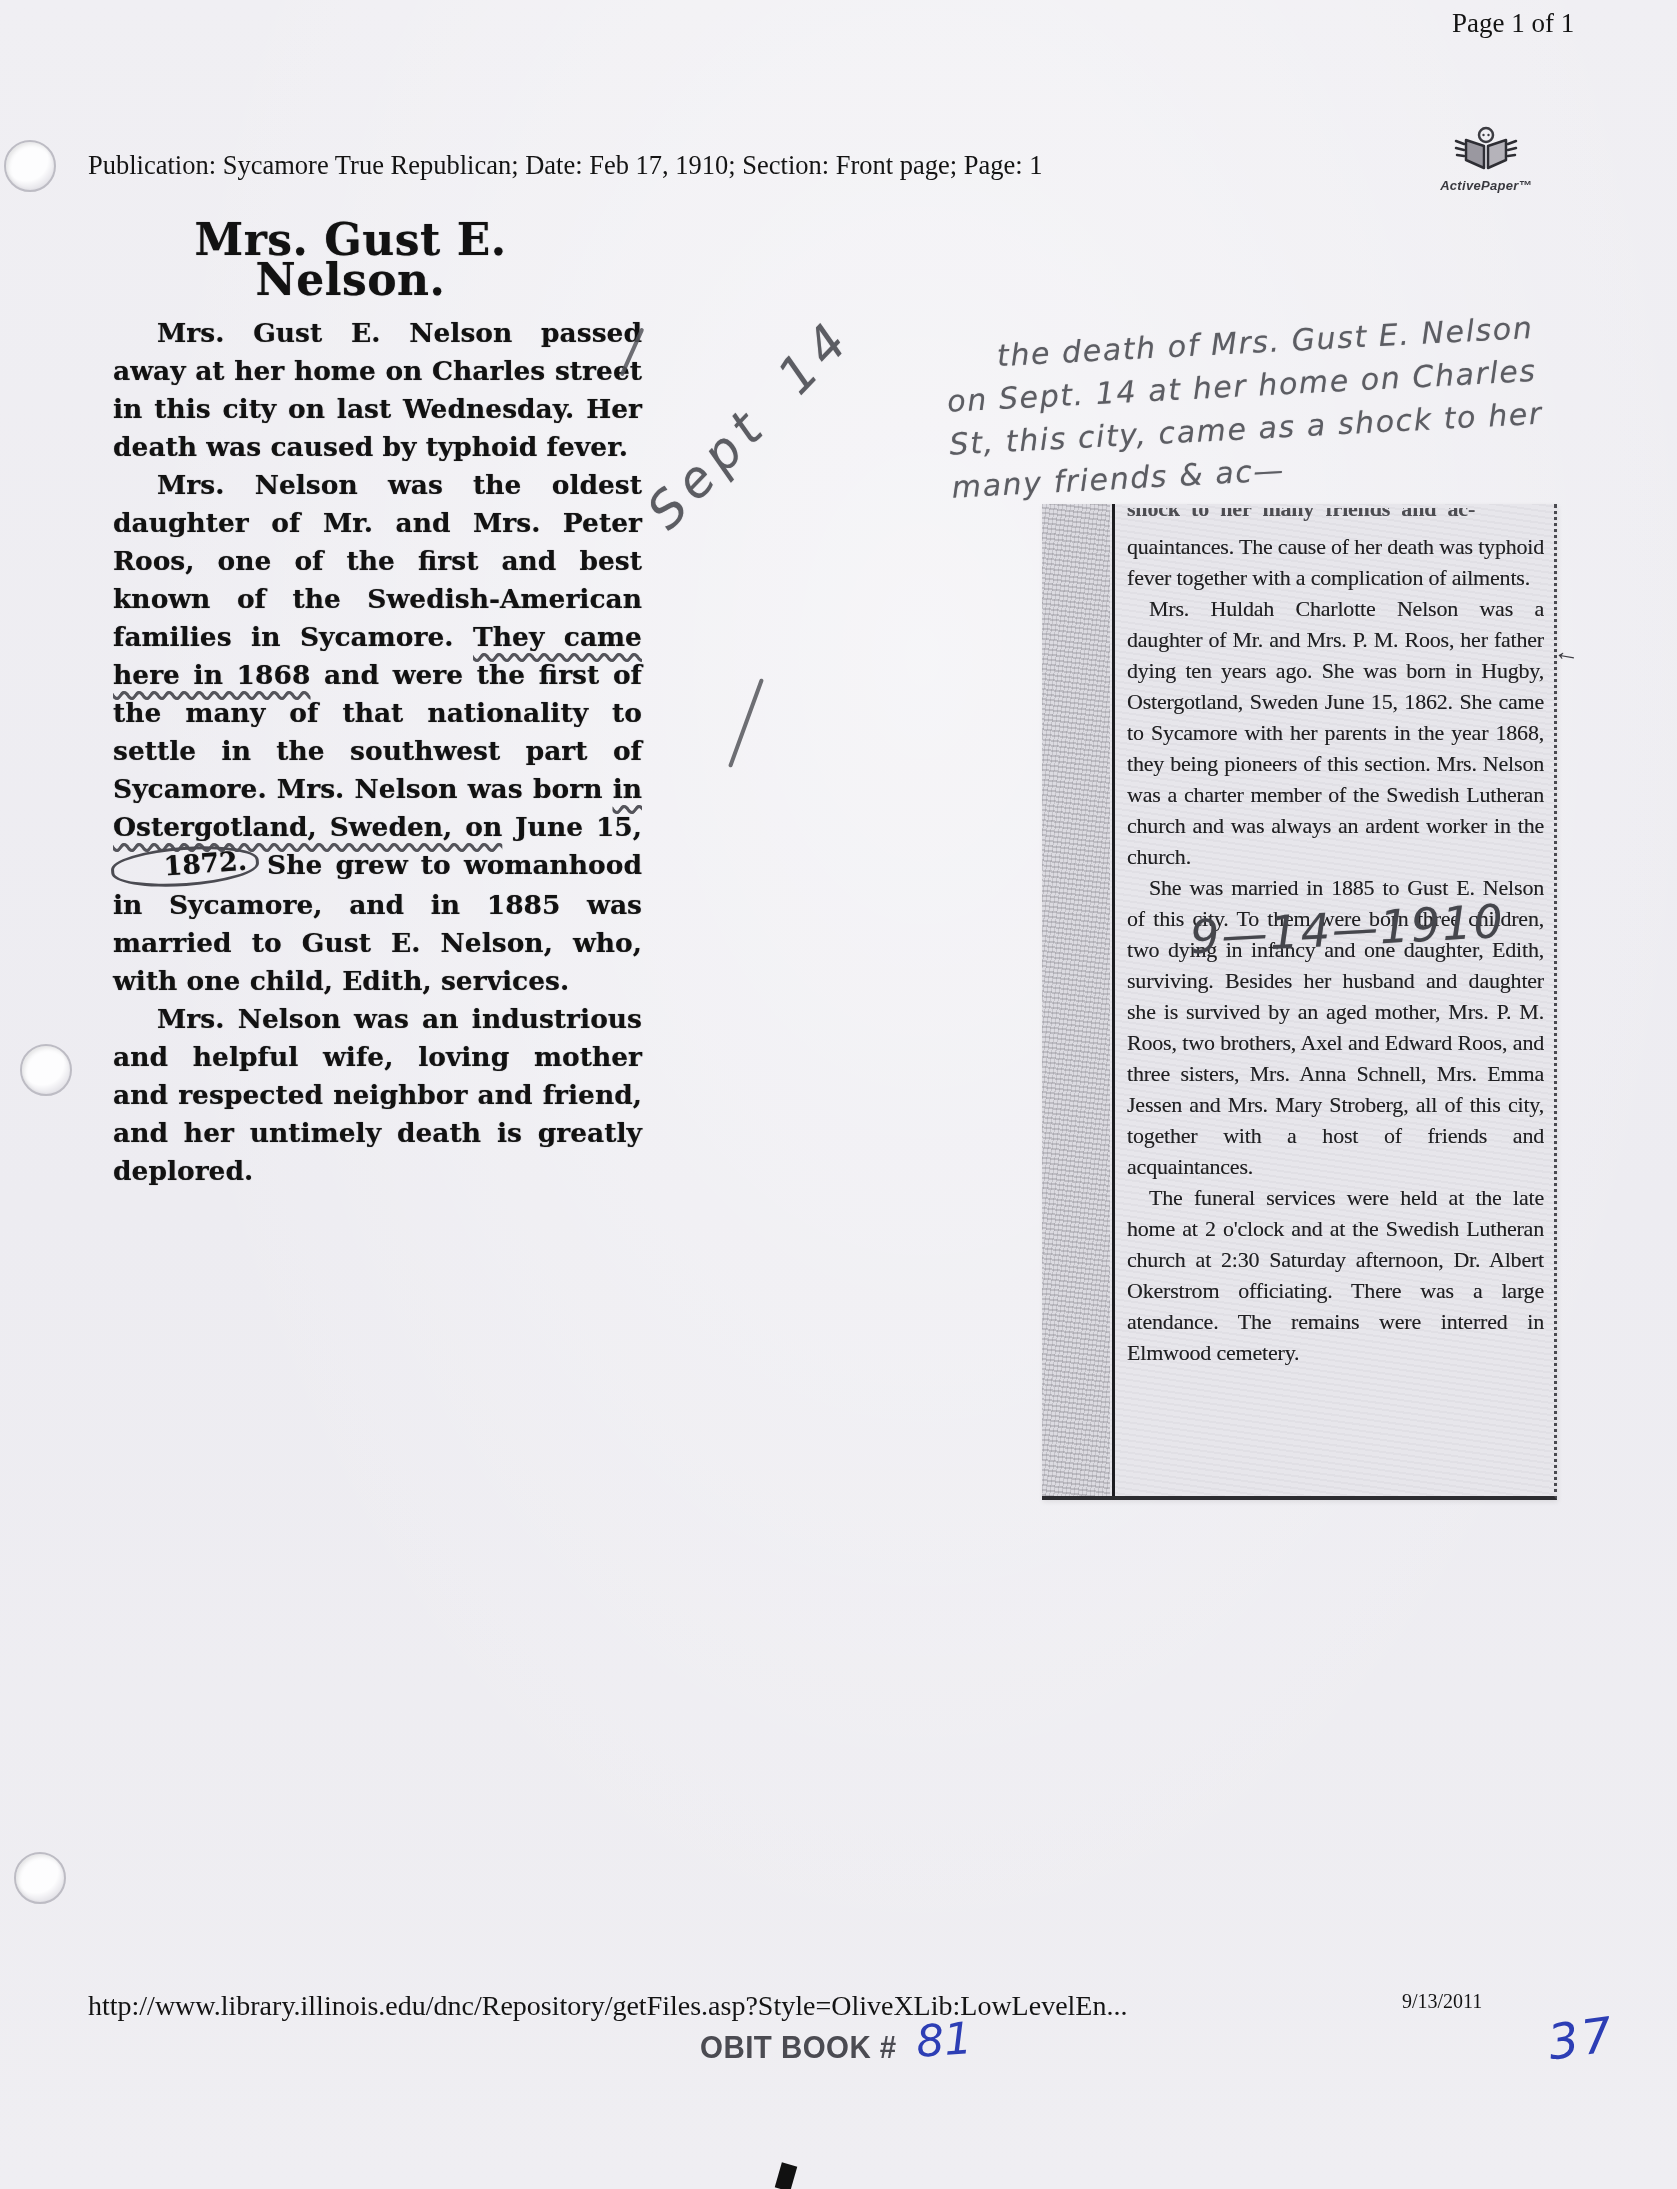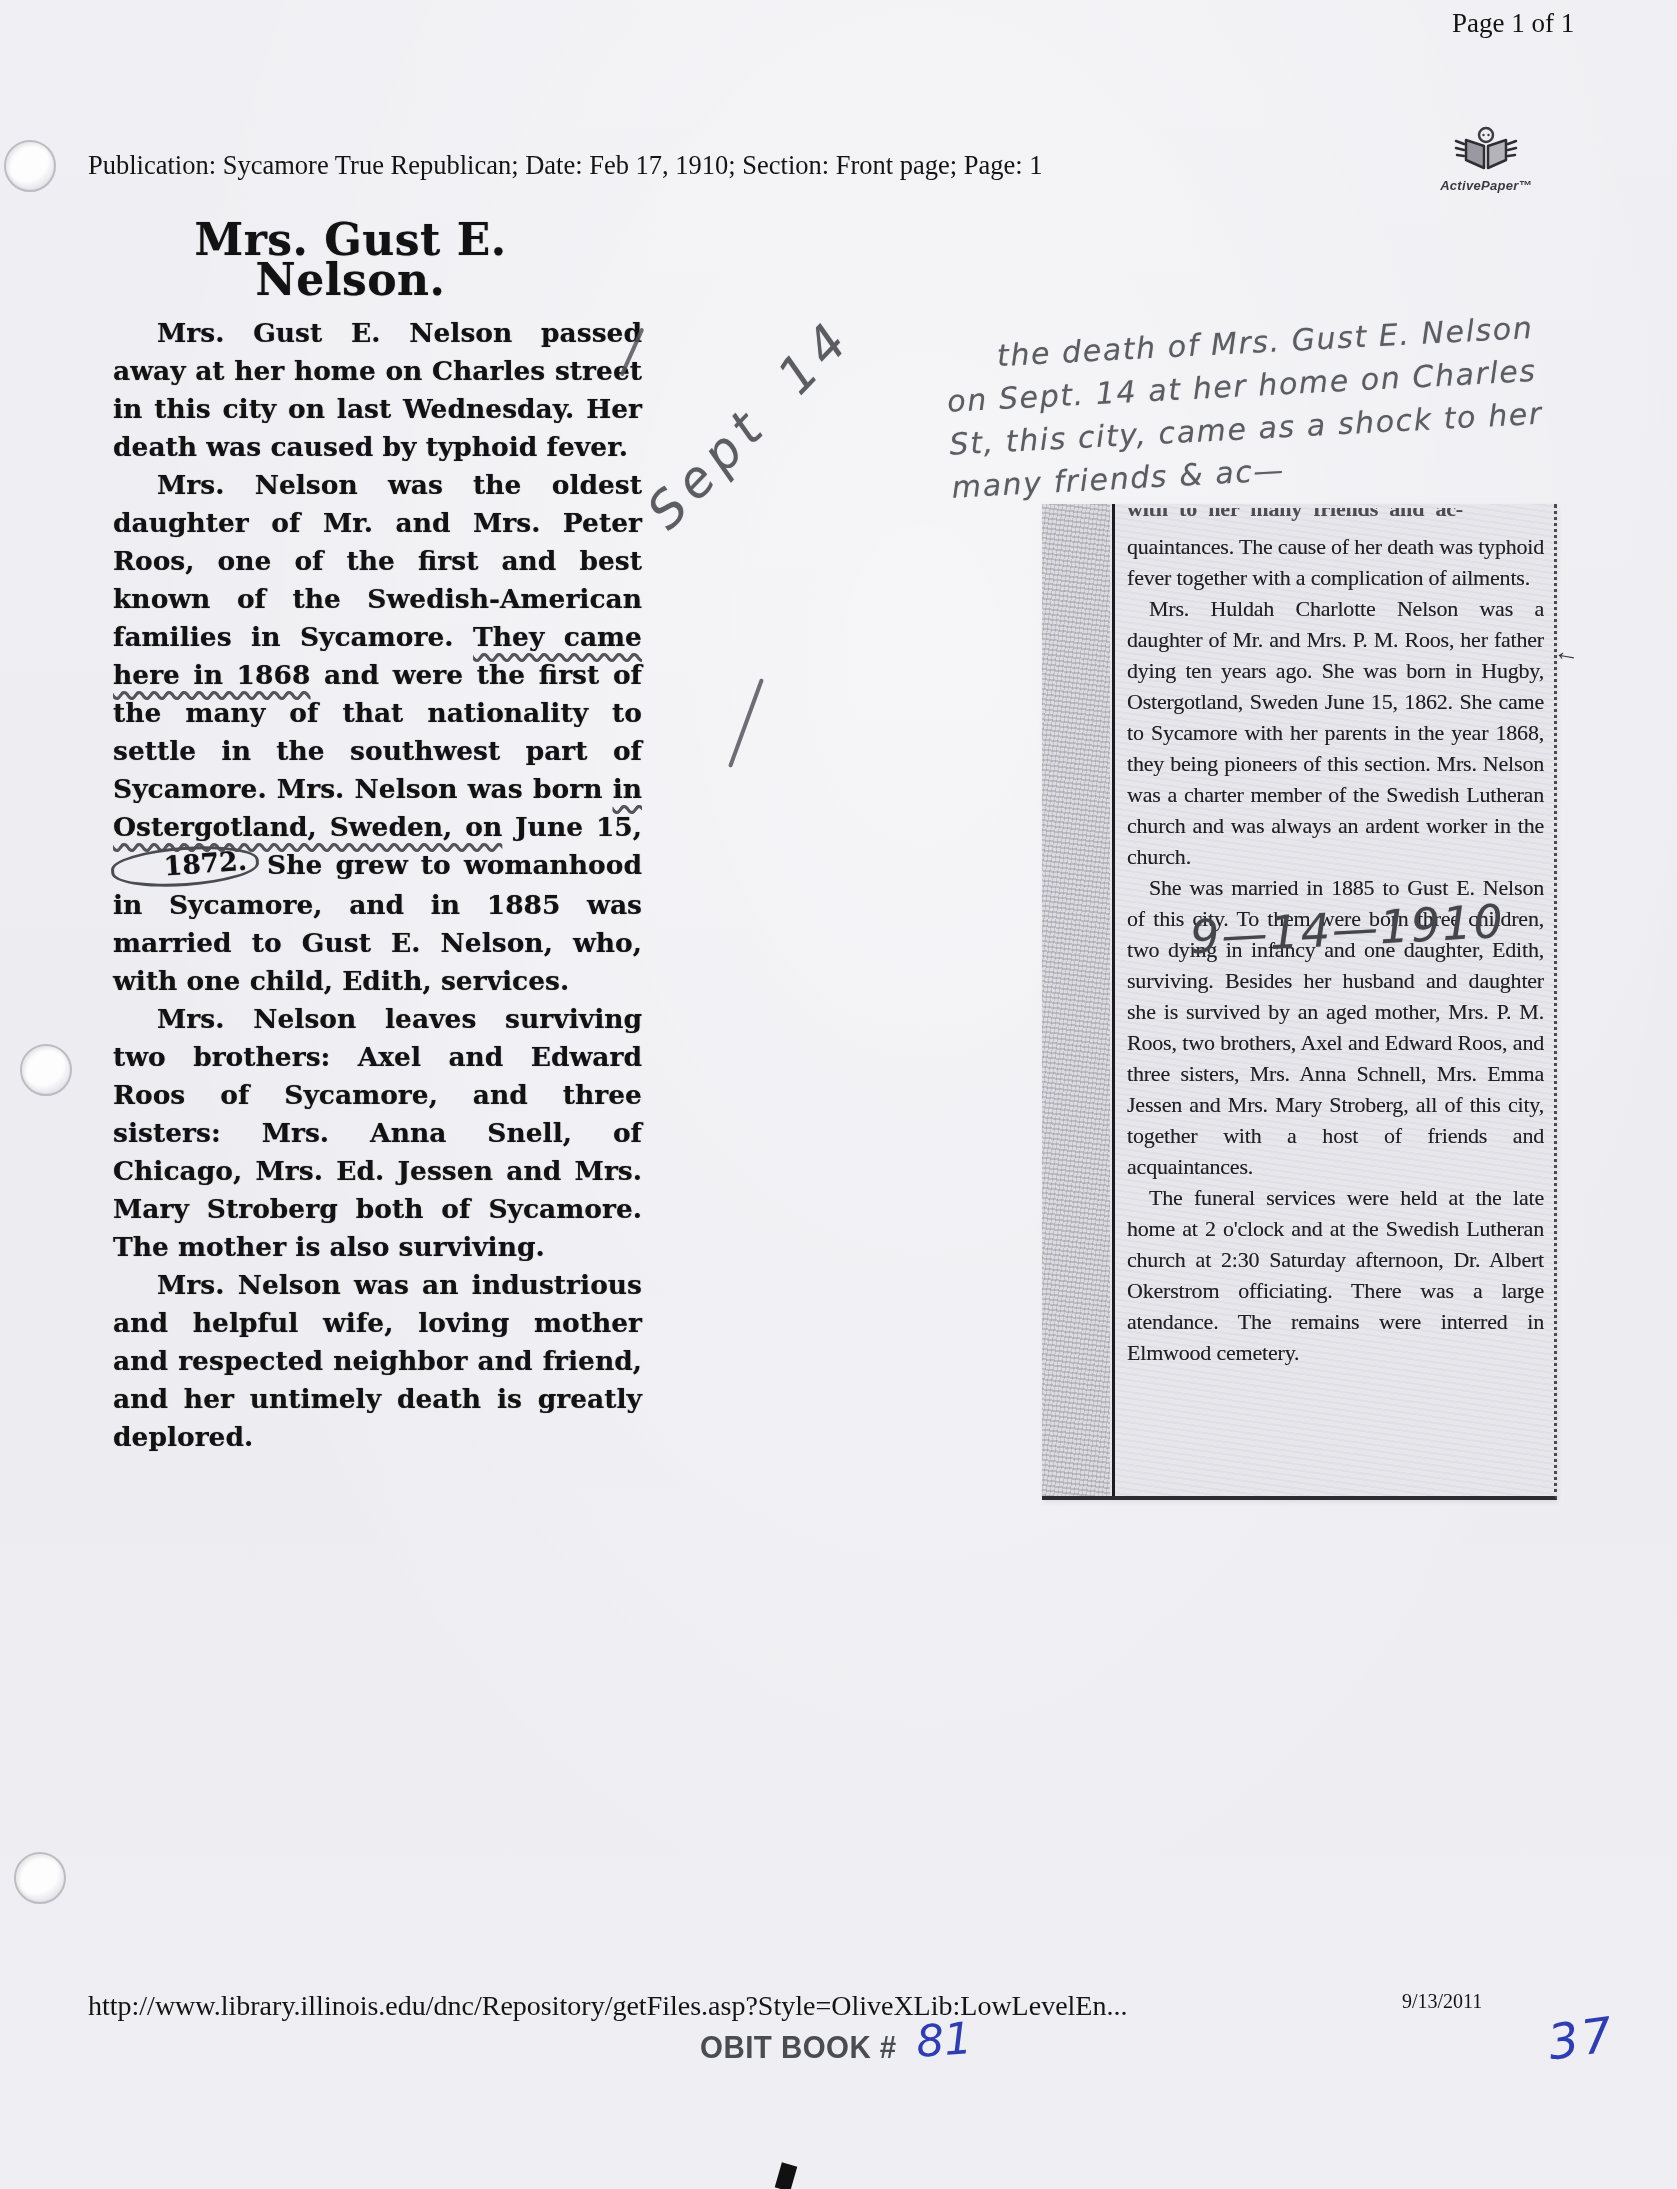--- a/index.html
+++ b/index.html
@@ -172,41 +172,40 @@
         <path d="M54 18 L62 15 M54 24 L62 22 M54 30 L61 29" stroke="#2e2e34" stroke-width="2.5" stroke-linecap="round"></path>
       </svg>
     </span>
     <div class="ap-label">ActivePaper™</div>
   </div>
 
   <div class="article">
     <h1>Mrs. Gust E. Nelson.</h1>
     <p>Mrs. Gust E. Nelson passed away at her home on Charles street in this city on last Wednesday. Her death was caused by typhoid fever.</p>
     <p><span>Mrs. Nelson was the oldest daughter of Mr. and Mrs. Peter Roos, one of the first and best known of the Swedish-American families in Sycamore. </span><span class="pen-underline">They came here in 1868</span><span> and were the first of the many of that nationality to settle in the southwest part of Sycamore. Mrs. Nelson was born </span><span class="pen-underline">in Ostergotland, Sweden, on</span><span> June 15, </span><span class="pen-circle">1872.</span><span> She grew to womanhood in Sycamore, and in 1885 was married to Gust E. Nelson, who, with one child, Edith, services.</span></p>
-    <p>Mrs. Nelson leaves surviving two brothers: Axel and Edward Roos of Sycamore, and three sisters: Mrs. Anna Snell, of Chicago, Mrs. Ed. Jessen and Mrs. Mary Stroberg both of Sycamore. The mother is also surviving.</p>
     <p>Mrs. Nelson was an industrious and helpful wife, loving mother and respected neighbor and friend, and her untimely death is greatly deplored.</p>
   </div>
 
   <div class="pen-slash slash1"></div>
   <div class="pen-slash slash2"></div>
 
   <div class="hand diag-note">Sept 14</div>
 
   <div class="hand hand-note">
     <div class="hl">the death of Mrs. Gust E. Nelson</div>
     <div class="hl">on Sept. 14 at her home on Charles</div>
     <div class="hl">St, this city, came as a shock to her</div>
     <div class="hl">many friends &amp; ac—</div>
   </div>
 
   <div class="clipping">
     <div class="clip-edge"></div>
     <div class="clip-text">
       <div class="cutoff">
-          <span class="cutoff-inner">with to her many friends and ac-</span>
+          <span class="cutoff-inner">shock to her many friends and ac-</span>
         </div>
       <p>quaintances. The cause of her death was typhoid fever together with a complication of ailments.</p>
       <p class="ind">Mrs. Huldah Charlotte Nelson was a daughter of Mr. and Mrs. P. M. Roos, her father dying ten years ago. She was born in Hugby, Ostergotland, Sweden June 15, 1862. She came to Sycamore with her parents in the year 1868, they being pioneers of this section. Mrs. Nelson was a charter member of the Swedish Lutheran church and was always an ardent worker in the church.</p>
       <p class="ind">She was married in 1885 to Gust E. Nelson of this city. To them were born three children, two dying in infancy and one daughter, Edith, surviving. Besides her husband and daughter she is survived by an aged mother, Mrs. P. M. Roos, two brothers, Axel and Edward Roos, and three sisters, Mrs. Anna Schnell, Mrs. Emma Jessen and Mrs. Mary Stroberg, all of this city, together with a host of friends and acquaintances.</p>
       <p class="ind">The funeral services were held at the late home at 2 o'clock and at the Swedish Lutheran church at 2:30 Saturday afternoon, Dr. Albert Okerstrom officiating. There was a large atendance. The remains were interred in Elmwood cemetery.</p>
     </div>
     <div class="hand clip-date">9—14—1910</div>
   </div>
 
   <div class="arrow-mark">←</div>

